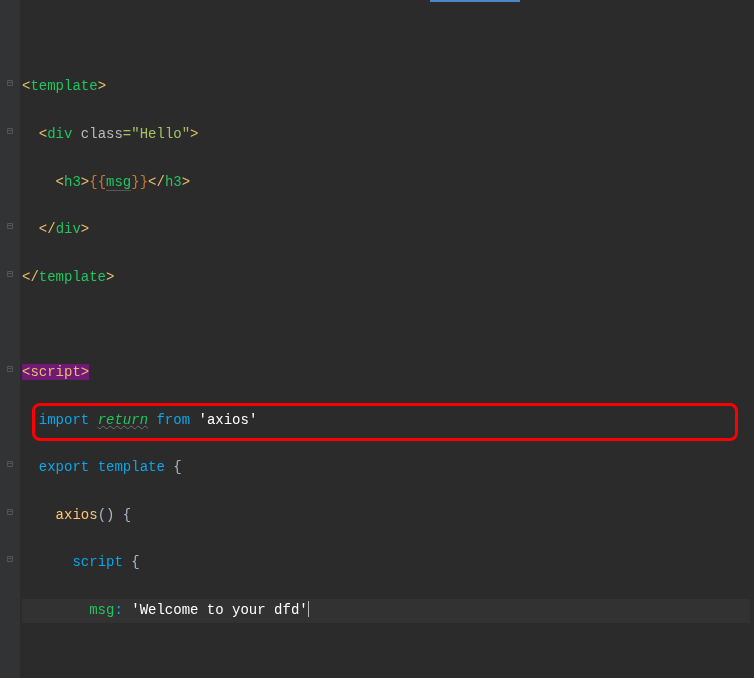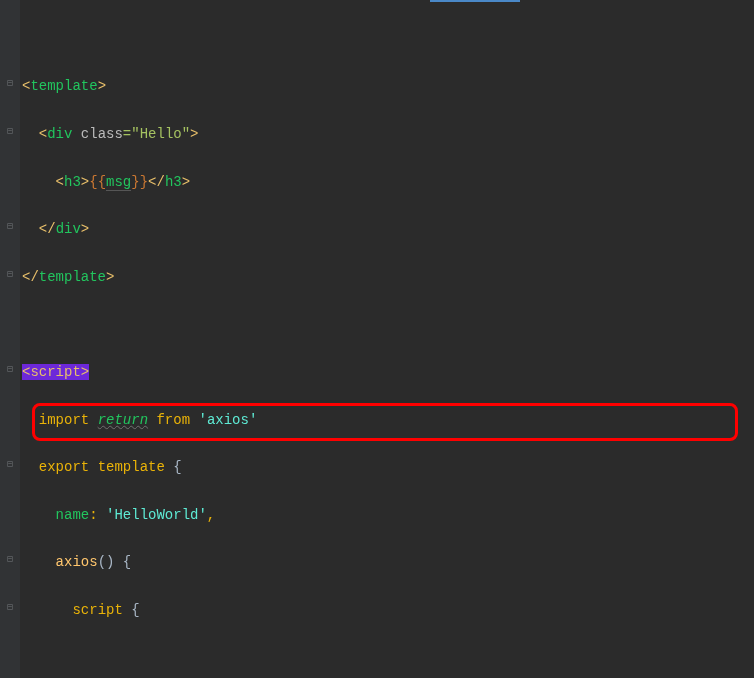--- a/index.html
+++ b/index.html
@@ -32,28 +32,28 @@
     left: 7px;
     color: #606366;
     font-size: 10px;
     user-select: none;
   }
   .tag { color: #22c55e; }
   .punct { color: #e8bf6a; }
   .attr-name { color: #bababa; font-family: Liberation Mono, monospace; }
   .attr-val { color: #a5c261; }
   .mustache { color: #cc7832; }
-  .kw { color: #eab308; }
+  .kw { color: #0ea5e9; }
   .func { color: #ffc66d; }
-  .string { color: #5eead4; }
+  .string { color: #ffffff; }
   .prop { color: #22c55e; }
   .italic { font-style: italic; }
   .underline-wavy { text-decoration: underline wavy #707070; text-decoration-thickness:1px;}
   .white { color: #a9b7c6; }
-  .hl-tag { background: #6d28d9; color:#e8bf6a;}
+  .hl-tag { background: #701a75; color:#e8bf6a;}
   .underline-thin { border-bottom:1px solid #565656;}
   .caret-line{ background:#323232;}
   .caret { 
     display:inline-block;
     width:1px;
     height:16px;
     background:#bbb;
     vertical-align:middle;
     margin-bottom:2px;
   }
@@ -79,23 +79,23 @@
 <div class="toptab"></div>
 <div class="line"><span class="fold">⊟</span><span class="punct">&lt;</span><span class="tag">template</span><span class="punct">&gt;</span></div>
 <div class="line"><span class="fold">⊟</span>  <span class="punct">&lt;</span><span class="tag">div</span> <span class="attr-name">class</span><span class="attr-val">=</span><span class="attr-val">"</span><span class="attr-val">Hello</span><span class="attr-val">"</span><span class="punct">&gt;</span></div>
 <div class="line">    <span class="punct">&lt;</span><span class="tag">h3</span><span class="punct">&gt;</span><span class="mustache">{{</span><span class="prop underline-thin">msg</span><span class="mustache">}}</span><span class="punct">&lt;/</span><span class="tag">h3</span><span class="punct">&gt;</span></div>
 <div class="line"><span class="fold">⊟</span>  <span class="punct">&lt;/</span><span class="tag">div</span><span class="punct">&gt;</span></div>
 <div class="line"><span class="fold">⊟</span><span class="punct">&lt;/</span><span class="tag">template</span><span class="punct">&gt;</span></div>
 <div class="line">&nbsp;</div>
 <div class="line"><span class="fold">⊟</span><span class="hl-tag"><span>&lt;</span><span>script</span><span>&gt;</span></span></div>
 <div class="line">  <span class="kw">import</span> <span class="prop italic underline-wavy">return</span> <span class="kw">from</span> <span class="string">'axios'</span></div>
 <div class="line"><span class="fold">⊟</span>  <span class="kw">export</span> <span class="kw">template</span> <span class="white">{</span></div>
-<div class="line">    <span class="prop">name</span><span class="kw">:</span> <span class="string">'HelloWorld'</span><span class="kw">,</span></div>
 <div class="line"><span class="fold">⊟</span>    <span class="func">axios</span><span class="white">()</span> <span class="white">{</span></div>
 <div class="line"><span class="fold">⊟</span>      <span class="kw">script</span> <span class="white">{</span></div>
+<div class="line caret-line">        <span class="prop">msg</span><span class="kw">:</span> <span class="string">'Welcome to your dfd'</span><span class="caret"></span></div>
 
 
 
 
 
 
 
 
 
 

